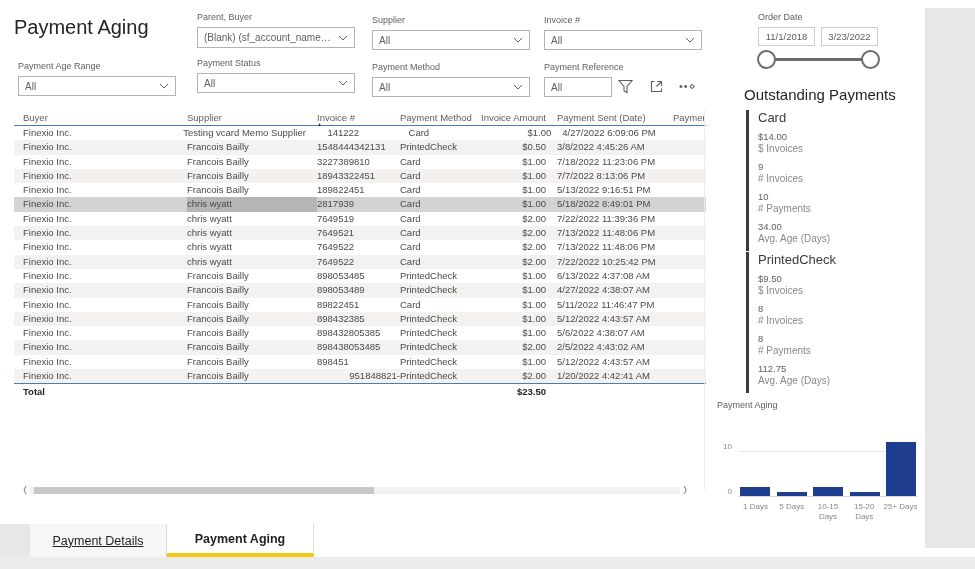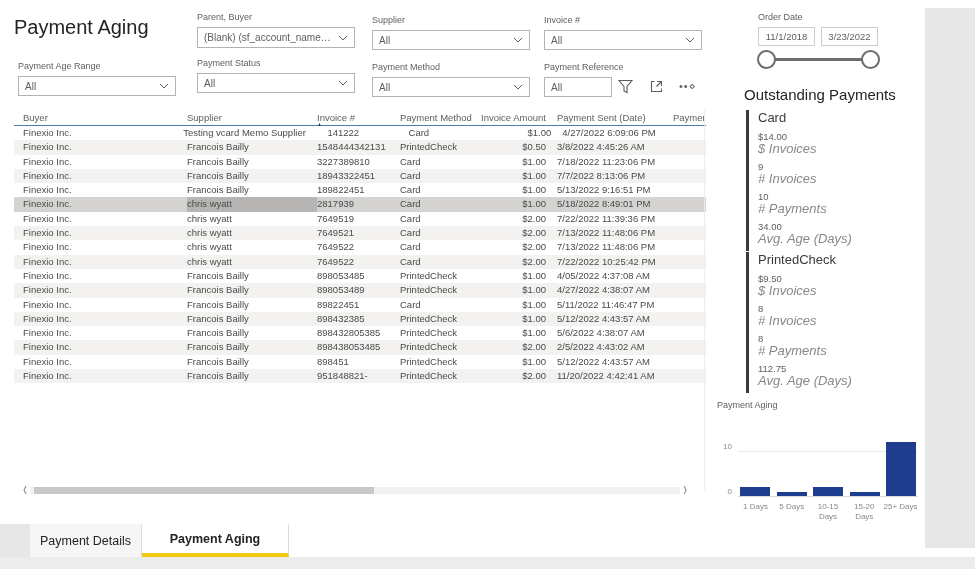--- a/index.html
+++ b/index.html
@@ -58,21 +58,21 @@
   .hs-arrow { font-size:8px; color:#888; width:10px; line-height:8px; text-align:center; }
   .hs-track { flex:1; height:7px; background:#f1f1f1; position:relative; }
   .hs-thumb { position:absolute; left:4px; top:0; width:340px; height:7px; background:#c8c8c8; }
 
   
   .outs-title { left:744px; top:86px; font-size:15px; color:#252423; }
   .section { position:absolute; left:746px; width:170px; border-left:3px solid #3b3a39; padding-left:9px; }
   .sec-title { font-size:13px; color:#3b3a39; margin-bottom:6px; }
   .metric { margin-bottom:7px; }
   .metric .mval { font-size:9.5px; color:#605e5c; line-height:12px; }
-  .metric .mlab { font-size:13px; color:#8a8886; line-height:11px;font-style:italic; }
+  .metric .mlab { font-size:10px; color:#8a8886; line-height:11px; }
 
   
   .chart { left:712px; top:398px; width:212px; height:135px; }
   .chart-title { position:absolute; left:5px; top:2px; font-size:9px; color:#605e5c; }
   .gridline { position:absolute; height:1px; background:#e8e8e8; left:26px; width:180px; }
   .ytick { position:absolute; font-size:8px; color:#8a8886; width:18px; text-align:right; }
   .bars { position:absolute; left:28px; width:176px; bottom:38px; display:flex; justify-content:space-between; align-items:flex-end; height:60px; }
   .bar { width:30px; }
   .xlabels { position:absolute; left:26px; width:180px; top:100px; display:flex; justify-content:space-between; }
   .xlab { width:35px; font-size:8px; color:#8a8886; text-align:center; line-height:10px; }
@@ -275,21 +275,21 @@
           <div style="width: 66px; text-align: right;">$2.00</div>
           <div style="width: 127px; padding-left: 11px;">7/22/2022 10:25:42 PM</div>
           <div style="width: 31px;"></div>
         </div>
         <div class="trow">
           <div style="width: 164px;">Finexio Inc.</div>
           <div class="cell-supplier" style="width: 130px;">Francois Bailly</div>
           <div style="width: 83px;">898053485</div>
           <div style="width: 80px;">PrintedCheck</div>
           <div style="width: 66px; text-align: right;">$1.00</div>
-          <div style="width: 127px; padding-left: 11px;">4/05/2022 4:37:08 AM</div>
+          <div style="width: 127px; padding-left: 11px;">6/13/2022 4:37:08 AM</div>
           <div style="width: 31px;"></div>
         </div>
         <div class="trow striped">
           <div style="width: 164px;">Finexio Inc.</div>
           <div class="cell-supplier" style="width: 130px;">Francois Bailly</div>
           <div style="width: 83px;">898053489</div>
           <div style="width: 80px;">PrintedCheck</div>
           <div style="width: 66px; text-align: right;">$1.00</div>
           <div style="width: 127px; padding-left: 11px;">4/27/2022 4:38:07 AM</div>
           <div style="width: 31px;"></div>
@@ -335,26 +335,35 @@
           <div class="cell-supplier" style="width: 130px;">Francois Bailly</div>
           <div style="width: 83px;">898451</div>
           <div style="width: 80px;">PrintedCheck</div>
           <div style="width: 66px; text-align: right;">$1.00</div>
           <div style="width: 127px; padding-left: 11px;">5/12/2022 4:43:57 AM</div>
           <div style="width: 31px;"></div>
         </div>
         <div class="trow striped">
           <div style="width: 164px;">Finexio Inc.</div>
           <div class="cell-supplier" style="width: 130px;">Francois Bailly</div>
-          <div style="width: 83px;">951848821-</div>
-          <div style="width: 80px;">PrintedCheck</div>
-          <div style="width: 66px; text-align: right;">$2.00</div>
-          <div style="width: 127px; padding-left: 11px;">11/20/2022 4:42:41 AM</div>
-          <div style="width: 31px;"></div>
-        </div>
+          <div style="width: 83px; text-align: right;">951848821-</div>
+          <div style="width: 80px;">PrintedCheck</div>
+          <div style="width: 66px; text-align: right;">$2.00</div>
+          <div style="width: 127px; padding-left: 11px;">1/20/2022 4:42:41 AM</div>
+          <div style="width: 31px;"></div>
+        </div>
+      </div>
+    <div class="trow tot" id="table-total">
+        <div style="width: 164px;">Total</div>
+        <div class="cell-supplier" style="width: 130px;"></div>
+        <div style="width: 83px;"></div>
+        <div style="width: 80px;"></div>
+        <div style="width: 66px; text-align: right;">$23.50</div>
+        <div style="width: 127px; padding-left: 11px;"></div>
+        <div style="width: 31px;"></div>
       </div>
   </div>
   <div class="abs tbl-edge"></div>
 
   <div class="abs hscroll">
     <div class="hs-arrow">❬</div>
     <div class="hs-track">
       <div class="hs-thumb"></div>
     </div>
     <div class="hs-arrow">❭</div>
@@ -421,17 +430,17 @@
         <div class="xlab">1 Days</div>
         <div class="xlab">5 Days</div>
         <div class="xlab">10-15 Days</div>
         <div class="xlab">15-20 Days</div>
         <div class="xlab">25+ Days</div>
       </div>
   </div>
 
   <div class="abs tabbar" id="tabbar">
     <div class="tab-spacer"></div>
-  <div class="tab" style="width: 112px;">Payment Details</div>
+  <div class="tab" style="width: 137px; text-decoration: underline;">Payment Details</div>
       <div class="tab active" style="width: 147px;">Payment Aging</div>
     </div>
 
 </div>
 
 </body></html>

